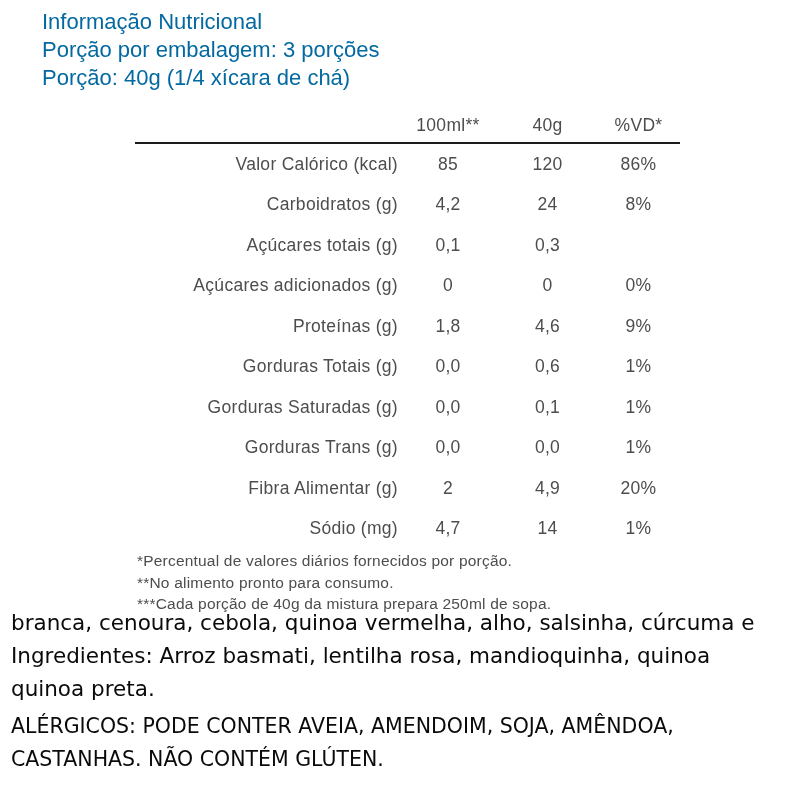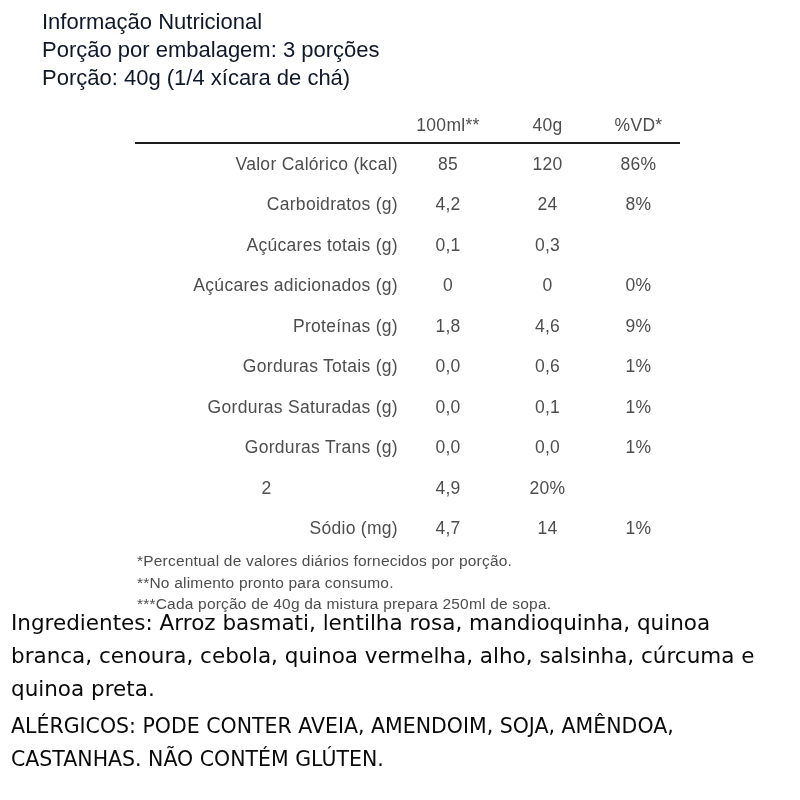--- a/index.html
+++ b/index.html
@@ -12,21 +12,21 @@
     overflow: hidden;
     position: relative;
   }
 
   
   .top-header {
     position: absolute;
     left: 42px; top: 8px;
     font-size: 22px;
     line-height: 28px;
-    color: #0f172a;
+    color: #0369a1;
     white-space: nowrap;
   }
 
   
   .table-wrap {
     position: absolute;
     left: 135px; top: 108px;
     width: 545px;
     color: #4d4d4d;
     font-size: 17.5px;
@@ -143,40 +143,41 @@
         <div class="cell num">0,1</div>
         <div class="cell num">1%</div>
       </div>
       <div class="trow">
         <div class="cell label">Gorduras Trans (g)</div>
         <div class="cell num">0,0</div>
         <div class="cell num">0,0</div>
         <div class="cell num">1%</div>
       </div>
       <div class="trow">
+        <div class="cell label">Fibra Alimentar (g)</div>
         <div class="cell num">2</div>
         <div class="cell num">4,9</div>
         <div class="cell num">20%</div>
       </div>
       <div class="trow">
         <div class="cell label">Sódio (mg)</div>
         <div class="cell num">4,7</div>
         <div class="cell num">14</div>
         <div class="cell num">1%</div>
       </div>
     </div>
   <div class="footnotes">
     <div>*Percentual de valores diários fornecidos por porção.</div>
     <div>**No alimento pronto para consumo.</div>
     <div>***Cada porção de 40g da mistura prepara 250ml de sopa.</div>
   </div>
 </div>
 
 <div class="ingredients">
+  <div>branca, cenoura, cebola, quinoa vermelha, alho, salsinha, cúrcuma e</div>
   <div>Ingredientes: Arroz basmati, lentilha rosa, mandioquinha, quinoa</div>
-  <div>branca, cenoura, cebola, quinoa vermelha, alho, salsinha, cúrcuma e</div>
   <div>quinoa preta.</div>
 </div>
 
 <div class="allergens">
   <div>ALÉRGICOS: PODE CONTER AVEIA, AMENDOIM, SOJA, AMÊNDOA,</div>
   <div>CASTANHAS. NÃO CONTÉM GLÚTEN.</div>
 </div>
 
 </body></html>

